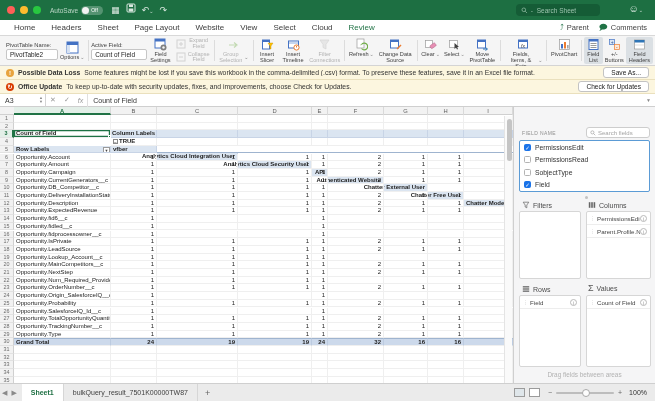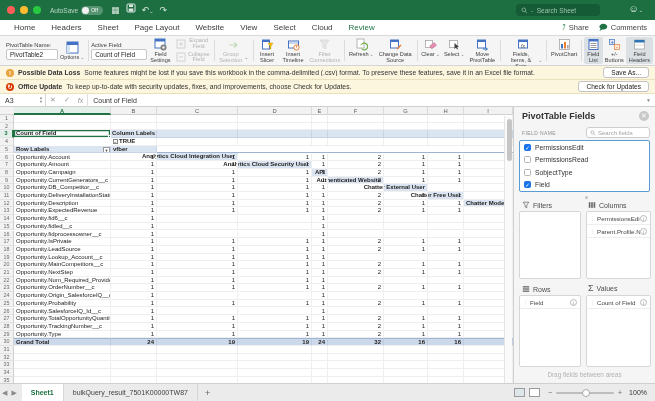--- a/index.html
+++ b/index.html
@@ -144,21 +144,21 @@
         <span class="rtab">Page Layout</span>
         <span class="rtab">Website</span>
         <span class="rtab">View</span>
         <span class="rtab">Select</span>
         <span class="rtab">Cloud</span>
         <span class="rtab ctx">Review</span>
       </div>
     <div class="f" style="margin-left:auto;margin-right:8px">
       <span class="topbtn f">
         <span class="gl">⤴</span>
-        <span>Share</span>
+        <span>Parent</span>
       </span>
       <span class="topbtn f">
         <span class="gl">🗩</span>
         <span>Comments</span>
       </span>
     </div>
   </div>
 
   <div class="ab ribbon">
 
@@ -809,24 +809,20 @@
           <div class="gc " style="left: 428px; width: 36px;"></div>
           <div class="gc " style="left: 464px; width: 49px;"></div>
         </div>
       </div>
   </div>
   <div class="ab vscroll">
       <div class="vthumb"></div>
     </div>
 
   <div class="ab panel">
-    <div class="f" style="position:absolute;left:8px;right:6px;top:4px">
-      <span class="ptitle">PivotTable Fields</span>
-      <span class="pclose" style="margin-left:auto">✕</span>
-    </div>
     <div class="f" style="position:absolute;left:8px;right:5px;top:20px">
       <span class="fieldname">FIELD NAME</span>
       <span class="psearch f" style="margin-left:auto;width:64px">
         <svg viewBox="0 0 10 10" style="width:6px;height:6px;margin-right:2px">
             <circle cx="4" cy="4" r="2.6" fill="none" stroke="#a5a5a5" stroke-width="1.2"></circle>
             <line x1="6" y1="6" x2="8.8" y2="8.8" stroke="#a5a5a5" stroke-width="1.2"></line>
           </svg>
         <span>Search fields</span>
       </span>
     </div>

